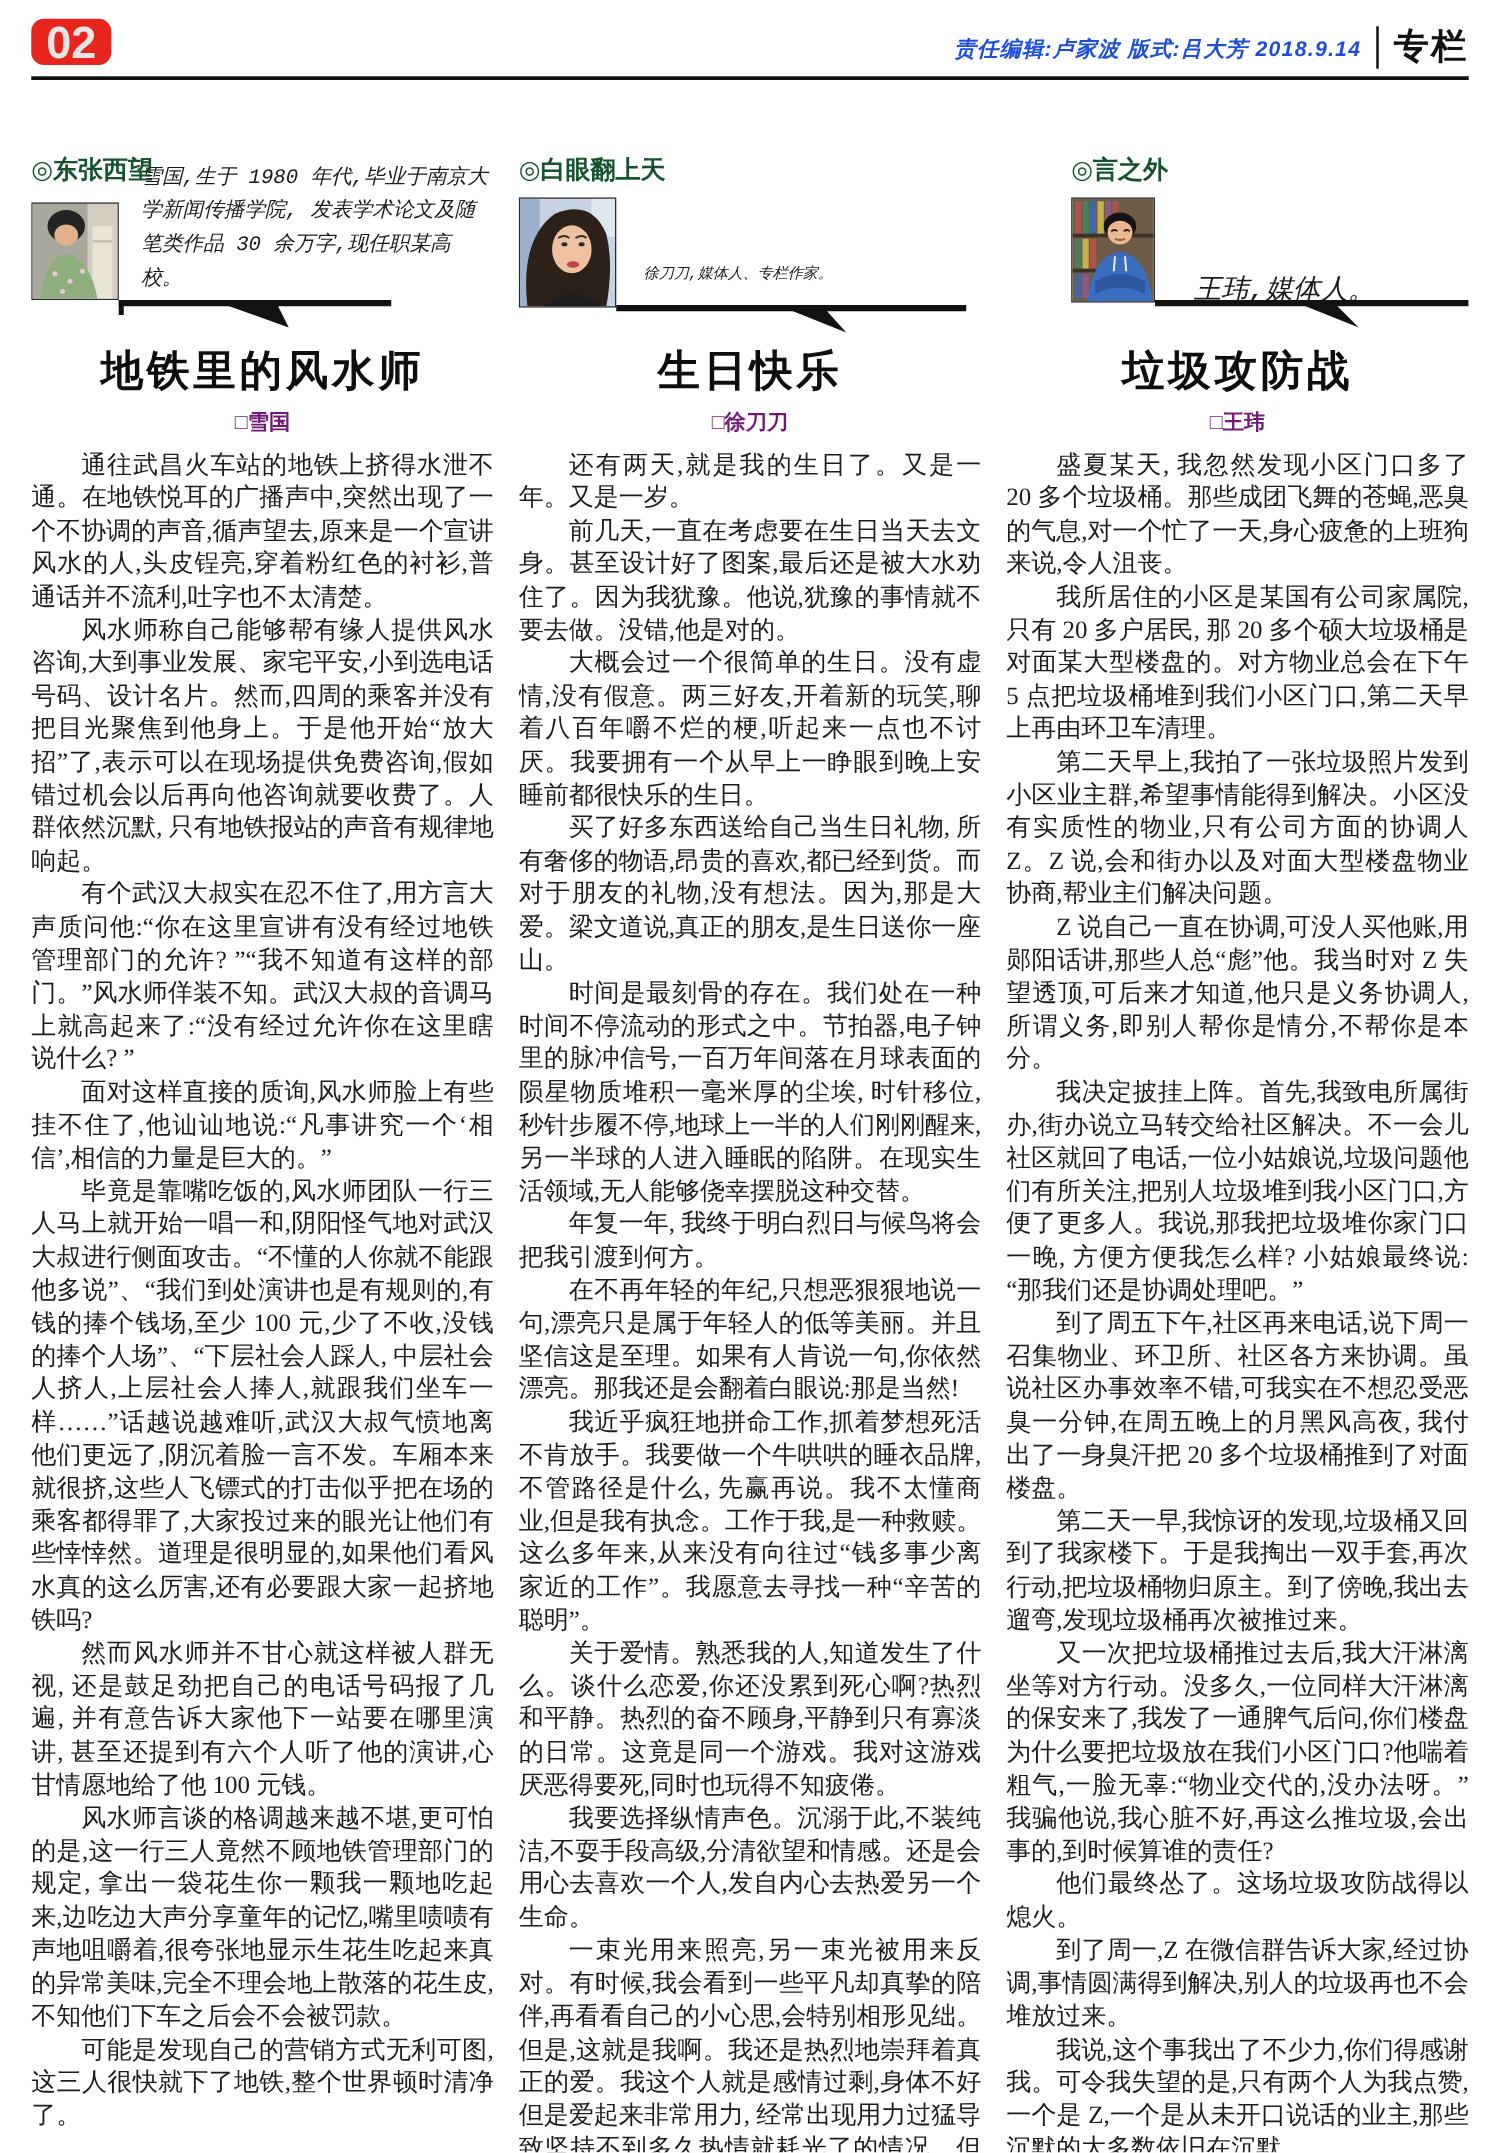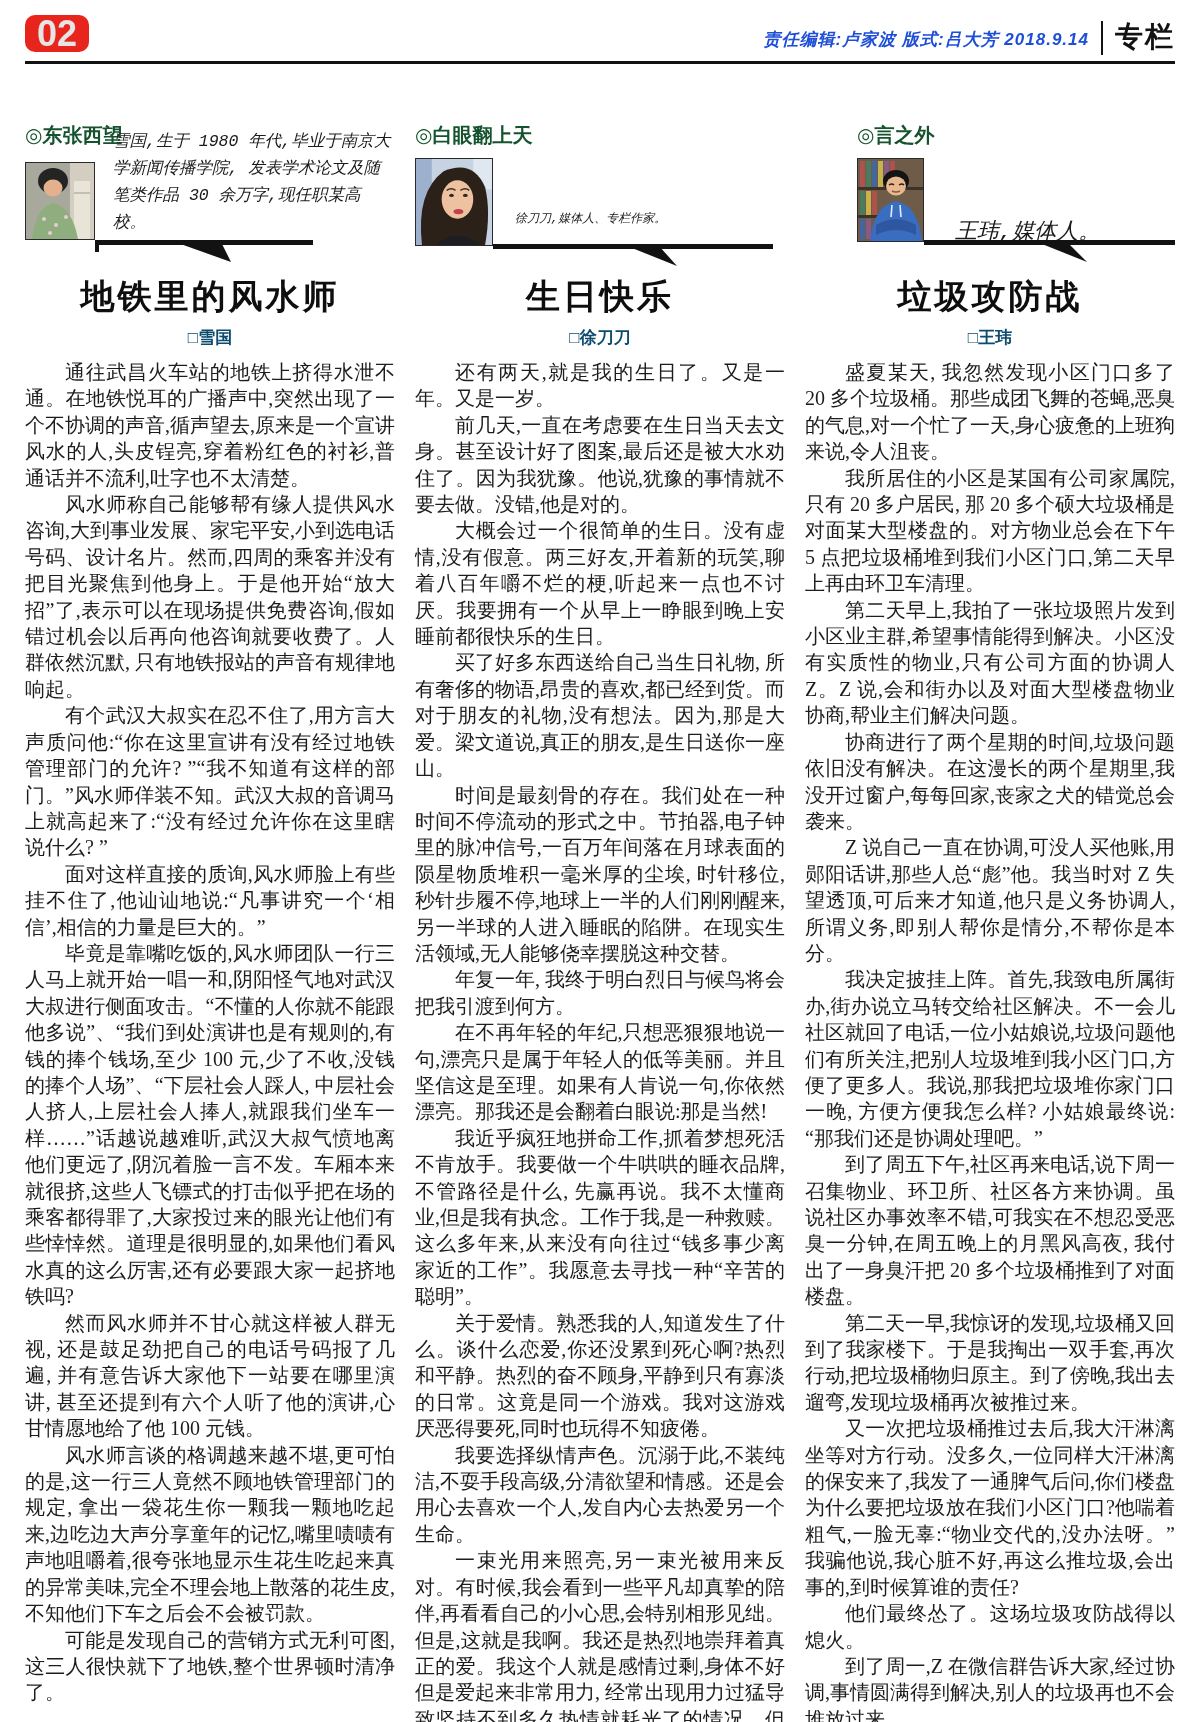--- a/index.html
+++ b/index.html
@@ -56,21 +56,21 @@
   .bubble-1{top:118px;}
   .bubble-2{top:122px;}
   .bubble-3{top:118px;}
   .article-title{
     text-align:center;margin-top:8px;
     font:700 34px "Liberation Sans","DejaVu Sans",sans-serif;color:#0e0e0e;
     letter-spacing:3px;flex:0 0 auto;
   }
   .byline{
     text-align:center;margin-top:6px;margin-bottom:10px;
-    font:700 17px "Liberation Sans","DejaVu Sans",sans-serif;color:#0c4a6e;
+    font:700 17px "Liberation Sans","DejaVu Sans",sans-serif;color:#701a75;
     flex:0 0 auto;
   }
   .article-body{flex:1 1 auto;overflow:hidden;}
   .article-body p{
     margin:0;text-indent:2em;text-align:justify;
     font-size:20px;line-height:26.4px;color:#1c1c1c;
     font-family:"Liberation Serif","DejaVu Serif",serif;
   }
 </style>
 </head>
@@ -204,21 +204,20 @@
         <rect x="119" y="2" width="251" height="5" fill="#121212"></rect>
         <polygon points="232,4 282,24 262,4" fill="#121212"></polygon>
       </svg>
     </div>
     <div class="article-title">垃圾攻防战</div>
     <div class="byline">□王玮</div>
     <div class="article-body">
         <p>盛夏某天, 我忽然发现小区门口多了 20 多个垃圾桶。那些成团飞舞的苍蝇,恶臭的气息,对一个忙了一天,身心疲惫的上班狗来说,令人沮丧。</p>
         <p>我所居住的小区是某国有公司家属院,只有 20 多户居民, 那 20 多个硕大垃圾桶是对面某大型楼盘的。对方物业总会在下午 5 点把垃圾桶堆到我们小区门口,第二天早上再由环卫车清理。</p>
         <p>第二天早上,我拍了一张垃圾照片发到小区业主群,希望事情能得到解决。小区没有实质性的物业,只有公司方面的协调人 Z。Z 说,会和街办以及对面大型楼盘物业协商,帮业主们解决问题。</p>
-        <p>协商进行了两个星期的时间,垃圾问题依旧没有解决。在这漫长的两个星期里,我没开过窗户,每每回家,丧家之犬的错觉总会袭来。</p>
         <p>Z 说自己一直在协调,可没人买他账,用郧阳话讲,那些人总“彪”他。我当时对 Z 失望透顶,可后来才知道,他只是义务协调人,所谓义务,即别人帮你是情分,不帮你是本分。</p>
         <p>我决定披挂上阵。首先,我致电所属街办,街办说立马转交给社区解决。不一会儿社区就回了电话,一位小姑娘说,垃圾问题他们有所关注,把别人垃圾堆到我小区门口,方便了更多人。我说,那我把垃圾堆你家门口一晚, 方便方便我怎么样? 小姑娘最终说:“那我们还是协调处理吧。”</p>
         <p>到了周五下午,社区再来电话,说下周一召集物业、环卫所、社区各方来协调。虽说社区办事效率不错,可我实在不想忍受恶臭一分钟,在周五晚上的月黑风高夜, 我付出了一身臭汗把 20 多个垃圾桶推到了对面楼盘。</p>
         <p>第二天一早,我惊讶的发现,垃圾桶又回到了我家楼下。于是我掏出一双手套,再次行动,把垃圾桶物归原主。到了傍晚,我出去遛弯,发现垃圾桶再次被推过来。</p>
         <p>又一次把垃圾桶推过去后,我大汗淋漓坐等对方行动。没多久,一位同样大汗淋漓的保安来了,我发了一通脾气后问,你们楼盘为什么要把垃圾放在我们小区门口?他喘着粗气,一脸无辜:“物业交代的,没办法呀。”我骗他说,我心脏不好,再这么推垃圾,会出事的,到时候算谁的责任?</p>
         <p>他们最终怂了。这场垃圾攻防战得以熄火。</p>
         <p>到了周一,Z 在微信群告诉大家,经过协调,事情圆满得到解决,别人的垃圾再也不会堆放过来。</p>
         <p>我说,这个事我出了不少力,你们得感谢我。可令我失望的是,只有两个人为我点赞,一个是 Z,一个是从未开口说话的业主,那些沉默的大多数依旧在沉默。</p>
       </div>
   </div>

